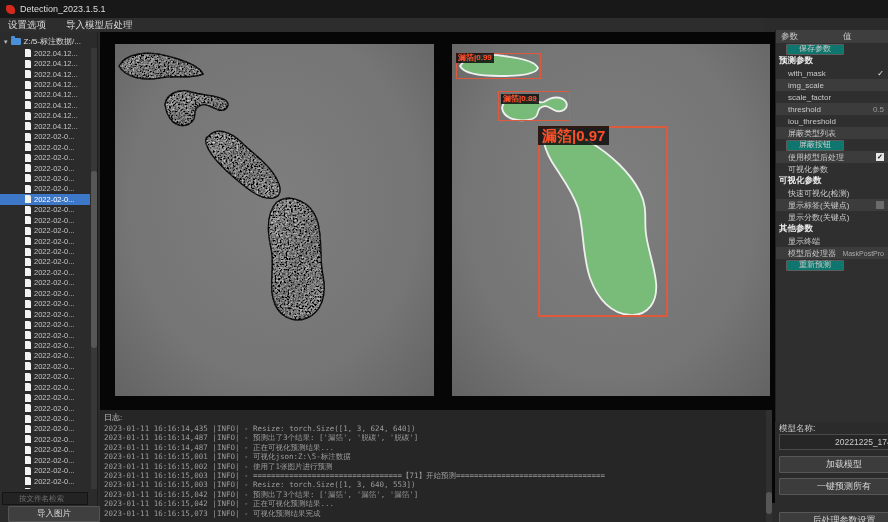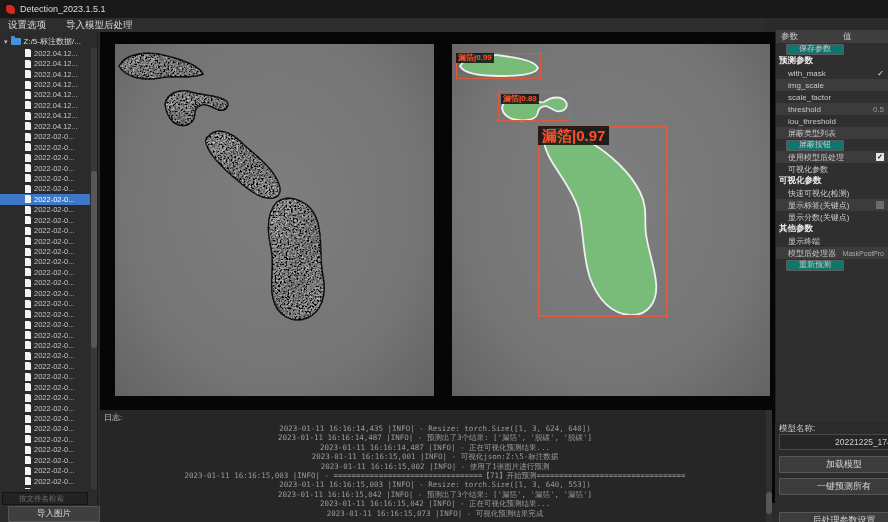--- a/index.html
+++ b/index.html
@@ -44,21 +44,21 @@
   .det3{left:86px;top:82px;width:130px;height:191px;}
   .dlab{position:absolute;background:rgba(8,8,8,.82);color:#ff4e2a;font-weight:bold;white-space:nowrap;z-index:3;}
   .dlab1{left:4px;top:9px;font-size:8px;line-height:10px;padding:0 2px;}
   .dlab2{left:49px;top:50px;font-size:8px;line-height:10px;padding:0 2px;}
   .dlab3{left:86px;top:82px;font-size:15px;line-height:17px;padding:1px 4px;}
 
   
   .logarea{position:absolute;left:100px;top:410px;width:666px;height:112px;background:#262626;
            padding:2px 0 0 4px;box-sizing:border-box;overflow:hidden;}
   .logtitle{font-size:8px;color:#c2c2c2;margin-bottom:1px;}
-  .logline{font-family:"DejaVu Sans Mono",monospace;font-size:7.5px;line-height:9.4px;color:#9c9c9c;white-space:nowrap;text-align:center;}
+  .logline{font-family:"DejaVu Sans Mono",monospace;font-size:7.5px;line-height:9.4px;color:#9c9c9c;white-space:nowrap;}
   .logscroll{position:absolute;left:766px;top:410px;width:6px;height:112px;background:#303030;}
   .logthumb{position:absolute;left:0;bottom:8px;width:6px;height:22px;background:#565656;border-radius:3px;}
 
   
   .rpanel{position:absolute;left:775px;top:30px;width:113px;height:392px;background:#2f2f2f;border-left:1px solid #202020;box-sizing:border-box;}
   .phead{display:flex;height:13px;background:#3e3e3e;align-items:center;font-size:8.5px;color:#c9c9c9;}
   .phead .c1{padding-left:5px;width:62px;}
   .prow{height:12px;display:flex;align-items:center;font-size:8px;color:#c9c9c9;box-sizing:border-box;}
   .prow.r{padding-left:12px;padding-right:4px;justify-content:space-between;}
   .prow.r.shade{background:#3c3c3c;}

